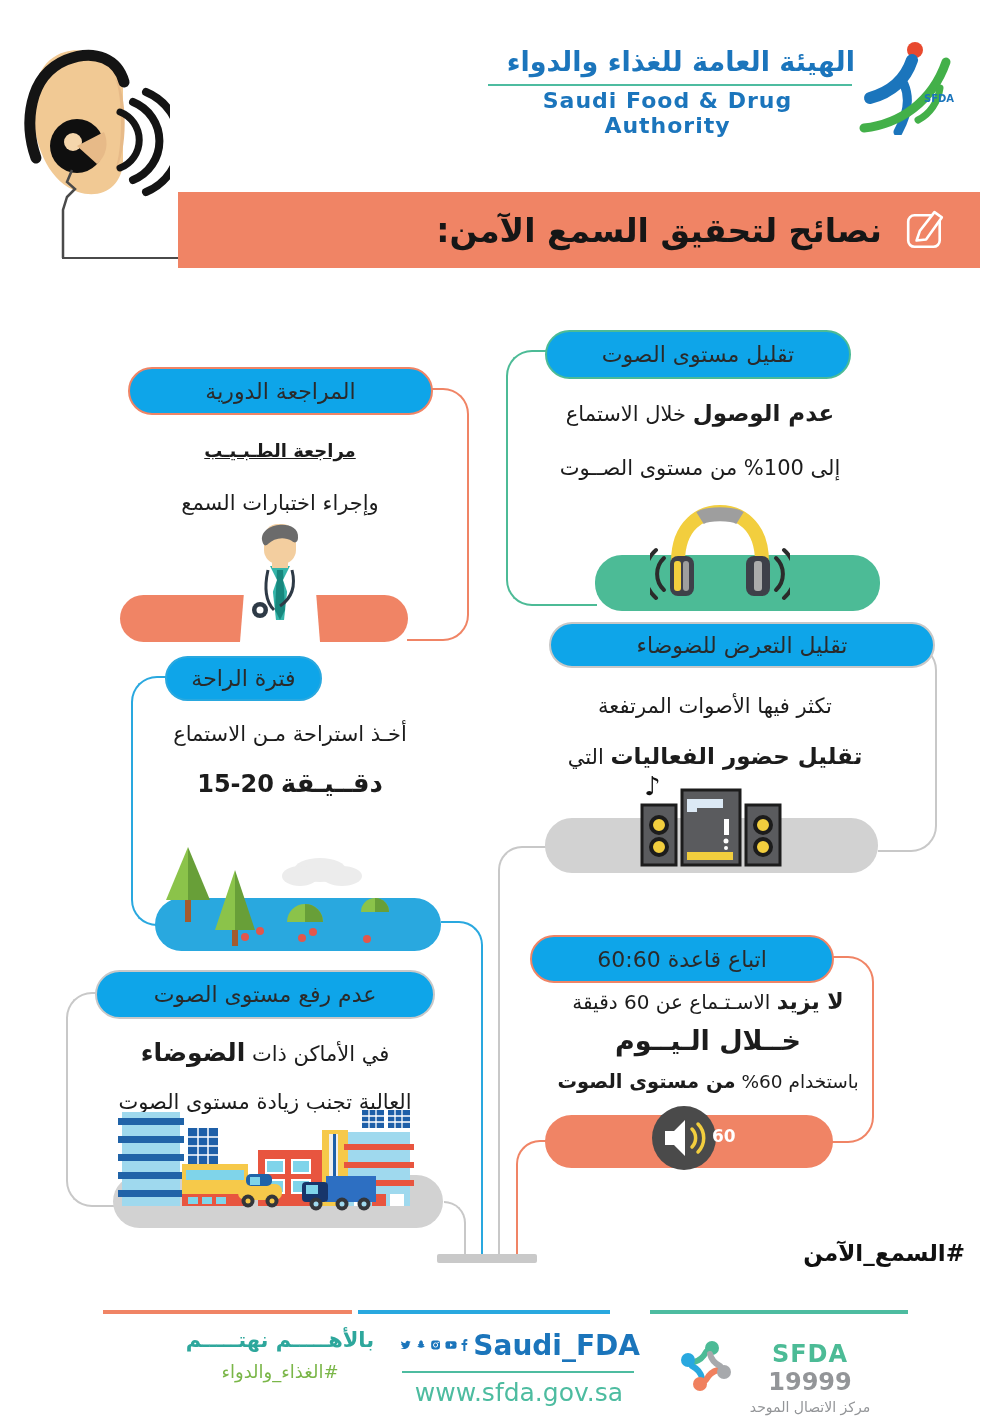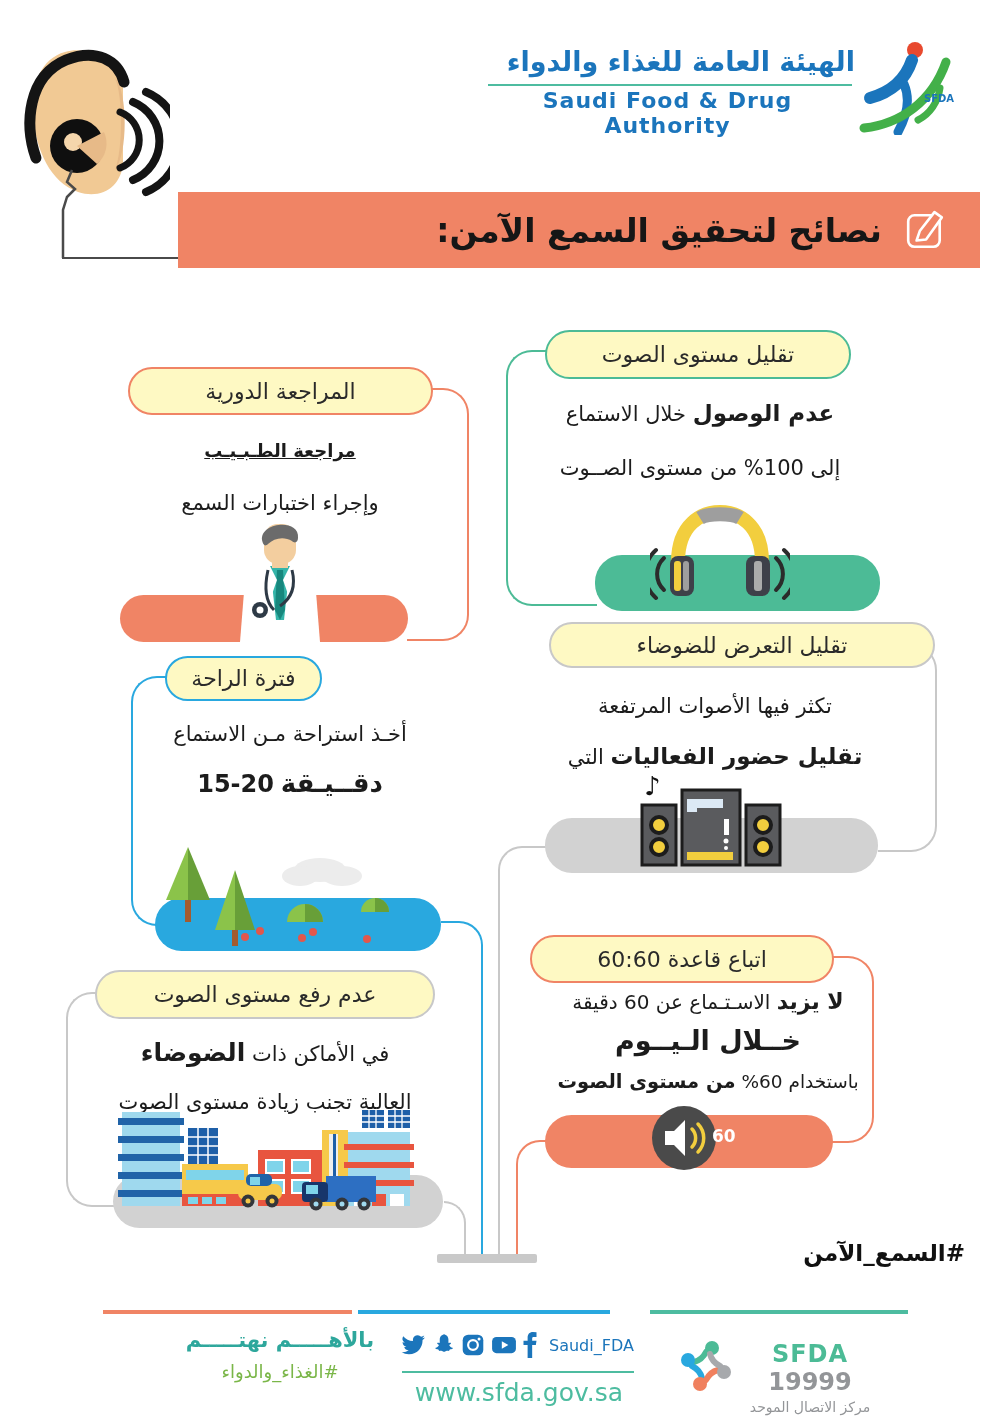--- a/index.html
+++ b/index.html
@@ -6,21 +6,21 @@
   #canvas{position:relative;width:999px;height:1428px;background:#fff;overflow:hidden;
     font-family:"DejaVu Sans",sans-serif;}
   .abs{position:absolute;}
   
   .c{position:absolute;z-index:1;}
   .cl{border-left:2px solid;border-top:2px solid;border-bottom:2px solid;border-radius:26px 0 0 26px;}
   .cr{border-right:2px solid;border-top:2px solid;border-bottom:2px solid;border-radius:0 26px 26px 0;}
   .dl{border-left:2px solid;border-top:2px solid;border-top-left-radius:24px;}
   .dr{border-right:2px solid;border-top:2px solid;border-top-right-radius:24px;}
   
-  .ph{position:absolute;background:#fef9c3;border:2px solid;border-radius:999px;display:flex;
+  .ph{position:absolute;background:#0ea5e9;border:2px solid;border-radius:999px;display:flex;
       align-items:center;justify-content:center;font-size:22px;color:#2a2a2a;z-index:3;direction:rtl;}
   
   .ip{position:absolute;border-radius:27px;z-index:2;}
   
   .bt{position:absolute;direction:rtl;text-align:center;color:#1c1c1c;z-index:3;font-size:21px;}
   .bt .ln{display:block;}
   .bt b{font-size:23px;}
   .ill{position:absolute;z-index:4;}
   .banner{position:absolute;left:178px;top:192px;width:802px;height:76px;background:#F08465;z-index:2;}
   .banner-title{position:absolute;right:98px;top:50%;transform:translateY(-50%);direction:rtl;
@@ -30,21 +30,21 @@
   .logo-en{position:absolute;left:480px;top:88px;width:375px;text-align:center;
       color:#1B75BC;font-weight:bold;font-size:22px;letter-spacing:1px;z-index:3;}
   .logo-rule{position:absolute;left:488px;top:84px;width:364px;height:2px;background:#4DBCA0;z-index:3;}
   .hash{position:absolute;left:790px;top:1240px;width:175px;direction:rtl;font-weight:bold;
       font-size:23px;color:#111;z-index:3;}
   .frule{position:absolute;top:1310px;height:4px;z-index:2;}
   .slogan1{color:#2EA79C;font-size:21px;font-weight:bold;direction:rtl;}
   .slogan2{color:#7AB648;font-size:18px;direction:rtl;margin-top:9px;}
   .social-row{position:absolute;left:400px;top:1330px;width:240px;height:30px;display:flex;
       align-items:center;gap:4px;z-index:3;}
-  .handle{color:#1B75BB;font-size:16px;font-weight:normal;margin-left:7px;}
+  .handle{color:#1B75BB;font-size:28px;font-weight:bold;margin-left:1px;}
   .site{position:absolute;left:400px;top:1378px;width:238px;text-align:center;color:#4DBCA0;
       font-size:25px;z-index:3;}
   .brandline{position:absolute;left:740px;top:1340px;width:140px;z-index:3;}
   .brand-sfda{color:#4CBB96;font-weight:bold;font-size:24px;letter-spacing:1px;}
   .brand-num{color:#939598;font-weight:bold;font-size:24px;}
   .callcenter{color:#939598;font-size:14px;direction:rtl;text-align:center;margin-top:3px;}
   .badge60{position:absolute;left:712px;top:1126px;color:#fff;font-weight:bold;font-size:17px;z-index:5;}
 </style>
 </head>
 <body>

